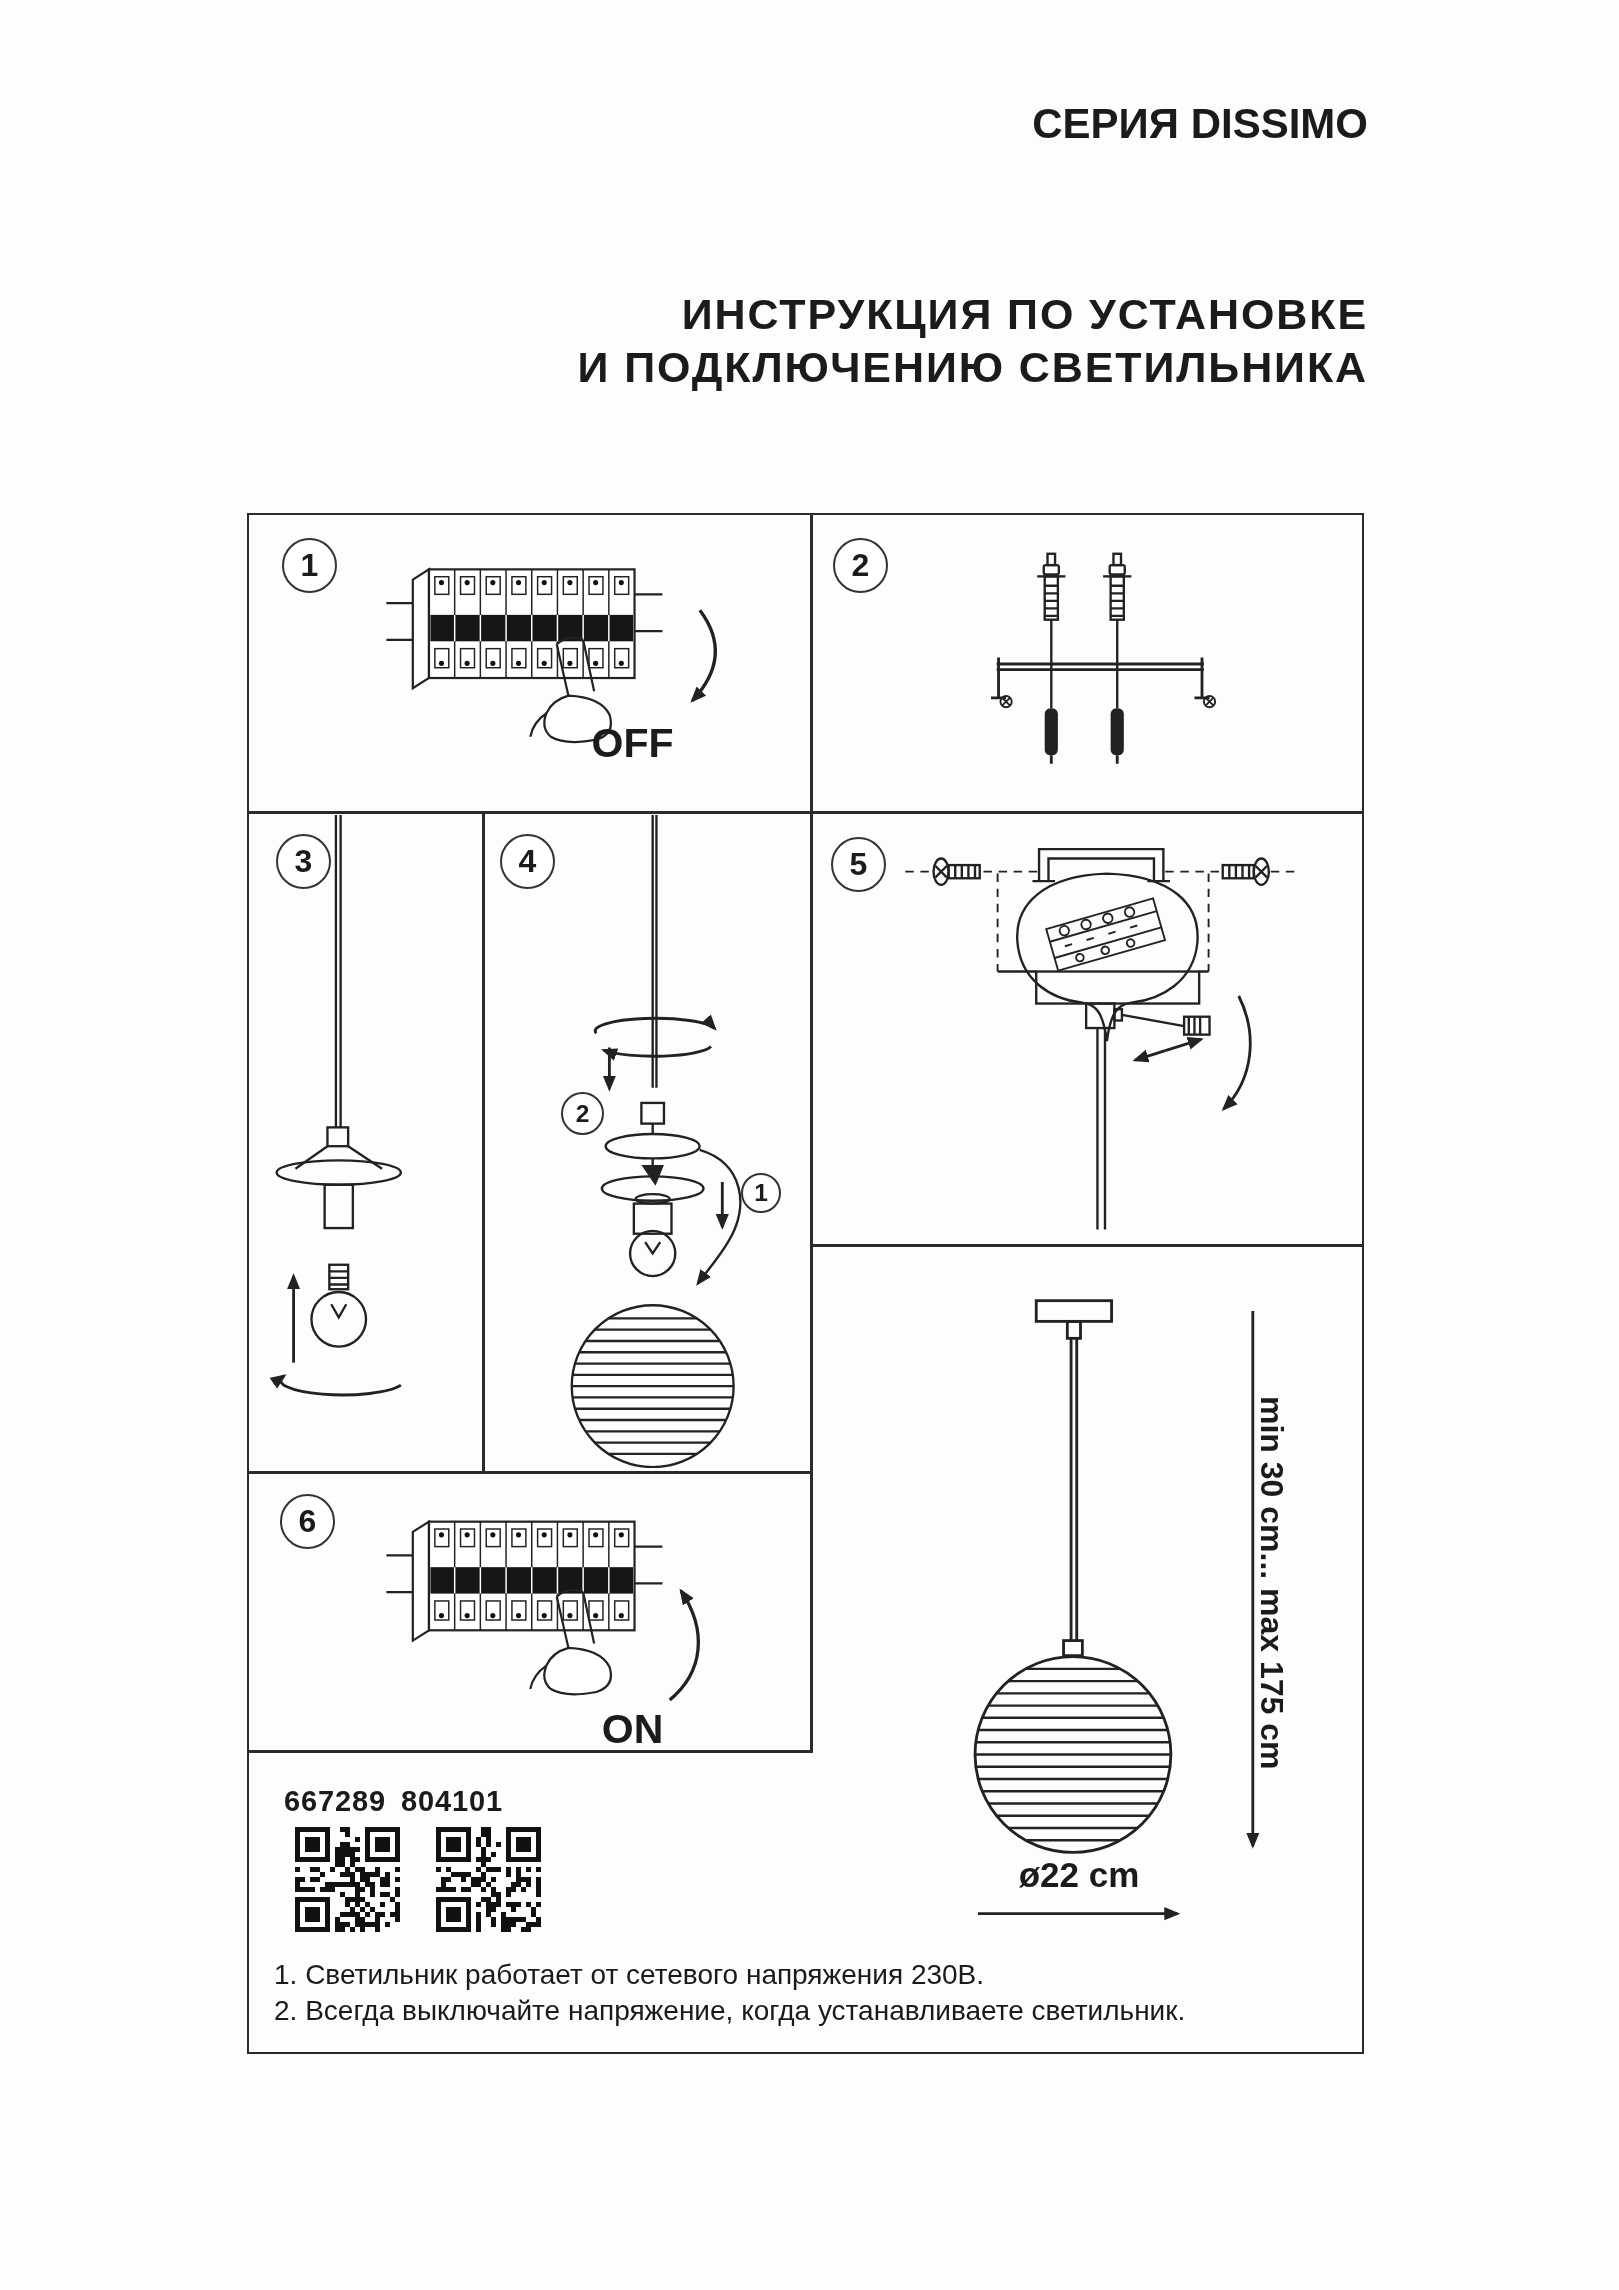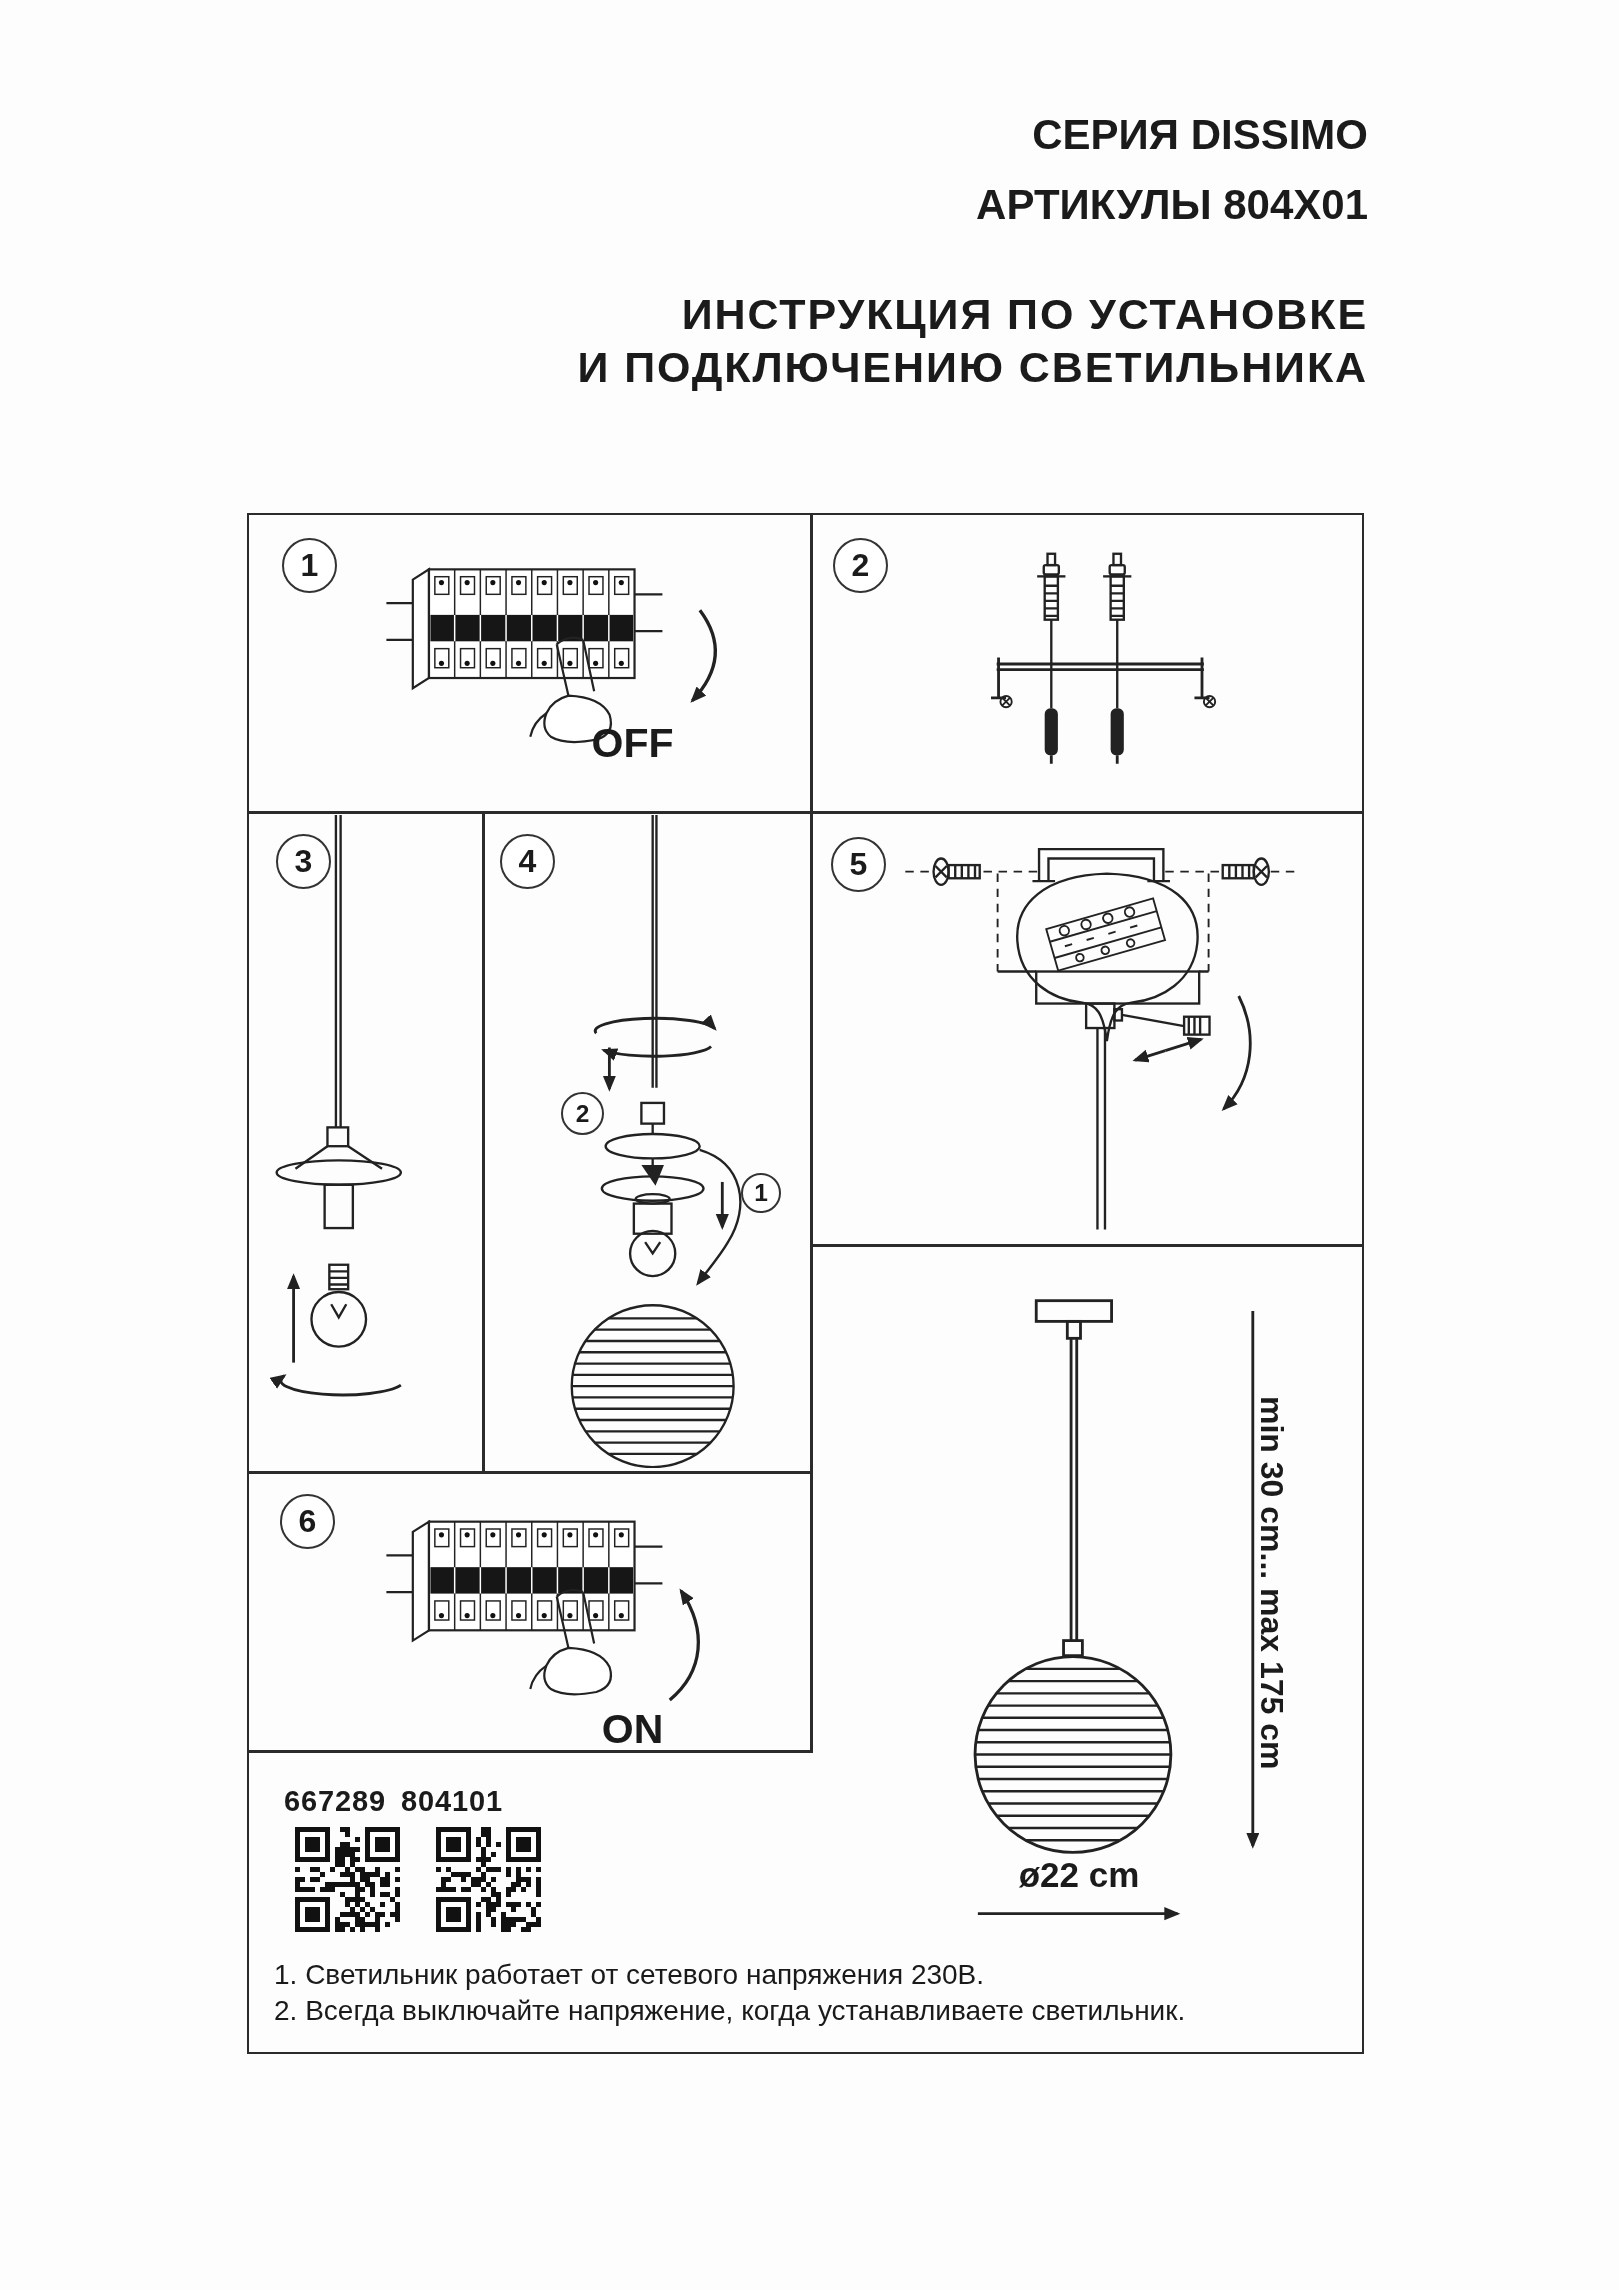--- a/index.html
+++ b/index.html
@@ -11,21 +11,21 @@
             display:flex;flex-direction:column;align-items:center;box-sizing:border-box;}
   .logo-word{font-family:"Liberation Serif",serif;font-weight:700;font-size:62px;line-height:64px;
              letter-spacing:1.9px;color:#1c1c1c;}
   #logo-line1{margin-top:30px;}
   #logo-group{font-family:"Liberation Serif",serif;font-weight:400;font-size:27px;letter-spacing:8.5px;
               color:#2a2a2a;margin-top:7.5px;margin-left:8.5px;}
   #logo-flag{margin-top:13px;width:155px;height:12.2px;border:1.9px solid #333;display:flex;box-sizing:content-box;}
   .flag-seg{flex:1;height:100%;}
   
   .hdr{right:252px;text-align:right;font-weight:700;white-space:nowrap;}
-  #hdr-series{top:111px;font-size:42px;}
+  #hdr-series{top:100px;font-size:42px;}
   #hdr-articles{top:181px;font-size:42px;}
   #hdr-instr1{top:290px;font-size:43px;letter-spacing:1.9px;}
   #hdr-instr2{top:343px;font-size:43px;letter-spacing:1.9px;}
   
   .line{background:#2b2b2b;}
   #frame{left:247px;top:513px;width:1117px;height:1541px;border:2.8px solid #2b2b2b;box-sizing:border-box;}
   
   .badge{width:55px;height:55px;border:2.8px solid #333;border-radius:50%;box-sizing:border-box;
          display:flex;align-items:center;justify-content:center;font-size:32px;font-weight:700;background:#fff;}
   .badge-sm{border:2.4px solid #333;border-radius:50%;box-sizing:border-box;background:#fff;
@@ -102,21 +102,20 @@
           <path d="M196,118 Q213,104 232,112" fill="none"></path>
           <path d="M212,188 Q256,190 268,214 Q276,240 250,248 Q208,256 188,244 Q174,232 182,212 Q190,194 212,188"></path>
           <path d="M182,212 Q164,224 160,244" fill="none"></path>
         </g>
       </g>
     </defs>
   </svg>
 
 
   <div id="hdr-series" class="abs hdr">СЕРИЯ DISSIMO</div>
-  <div id="hdr-articles" class="abs hdr">АРТИКУЛЫ 804X01</div>
   <div id="hdr-instr1" class="abs hdr">ИНСТРУКЦИЯ ПО УСТАНОВКЕ</div>
   <div id="hdr-instr2" class="abs hdr">И ПОДКЛЮЧЕНИЮ СВЕТИЛЬНИКА</div>
 
   <div id="frame" class="abs"></div>
   <div class="abs line" style="left:810px;top:513px;width:2.8px;height:1240px;"></div>
   <div class="abs line" style="left:247px;top:811px;width:1117px;height:2.8px;"></div>
   <div class="abs line" style="left:482px;top:811px;width:2.8px;height:663px;"></div>
   <div class="abs line" style="left:247px;top:1471px;width:566px;height:2.8px;"></div>
   <div class="abs line" style="left:247px;top:1750px;width:566px;height:2.8px;"></div>
   <div class="abs line" style="left:810px;top:1244px;width:554px;height:2.8px;"></div>

